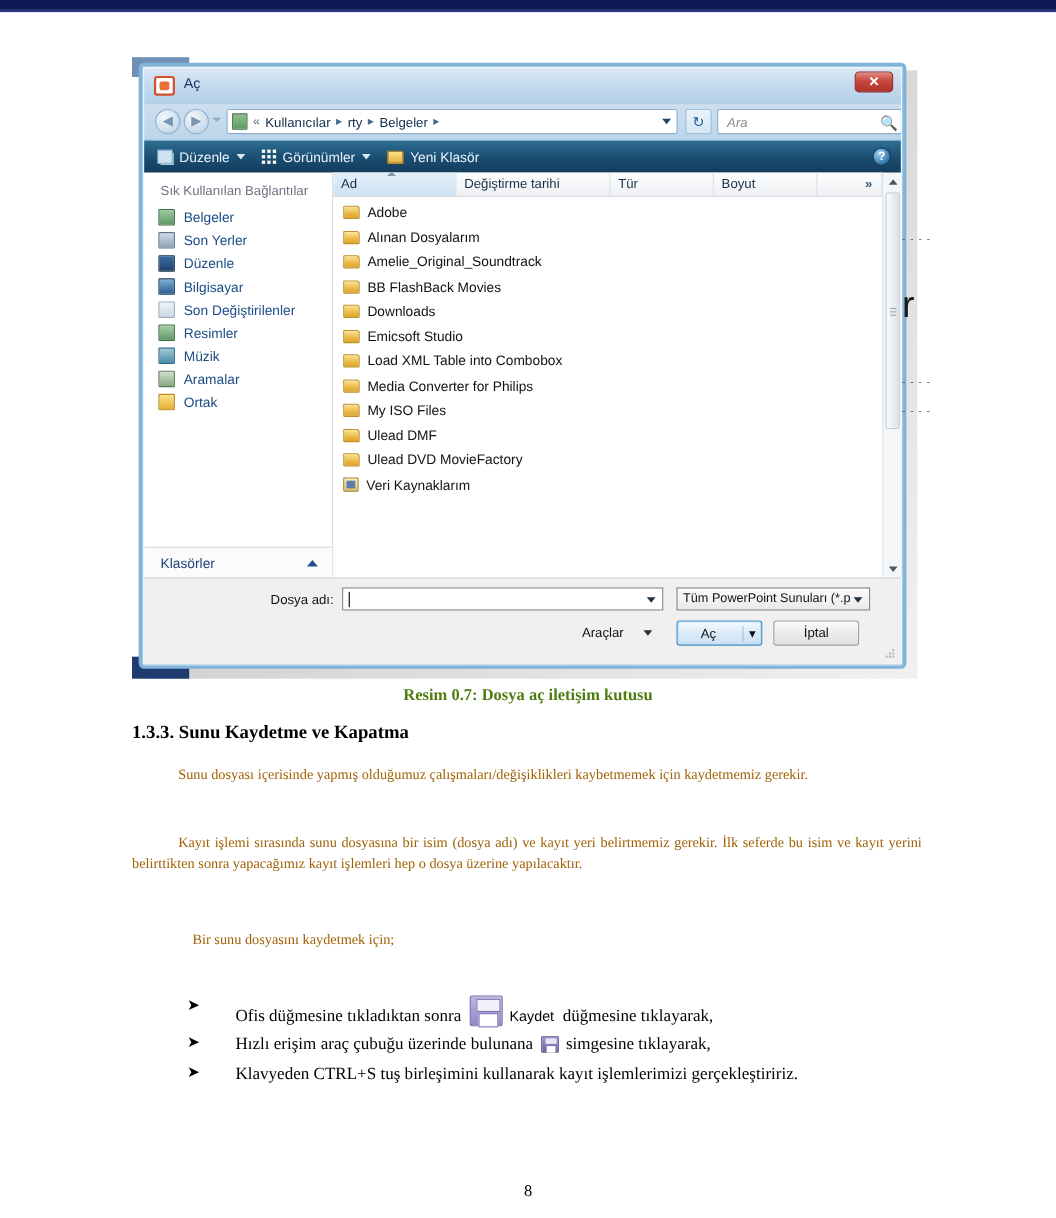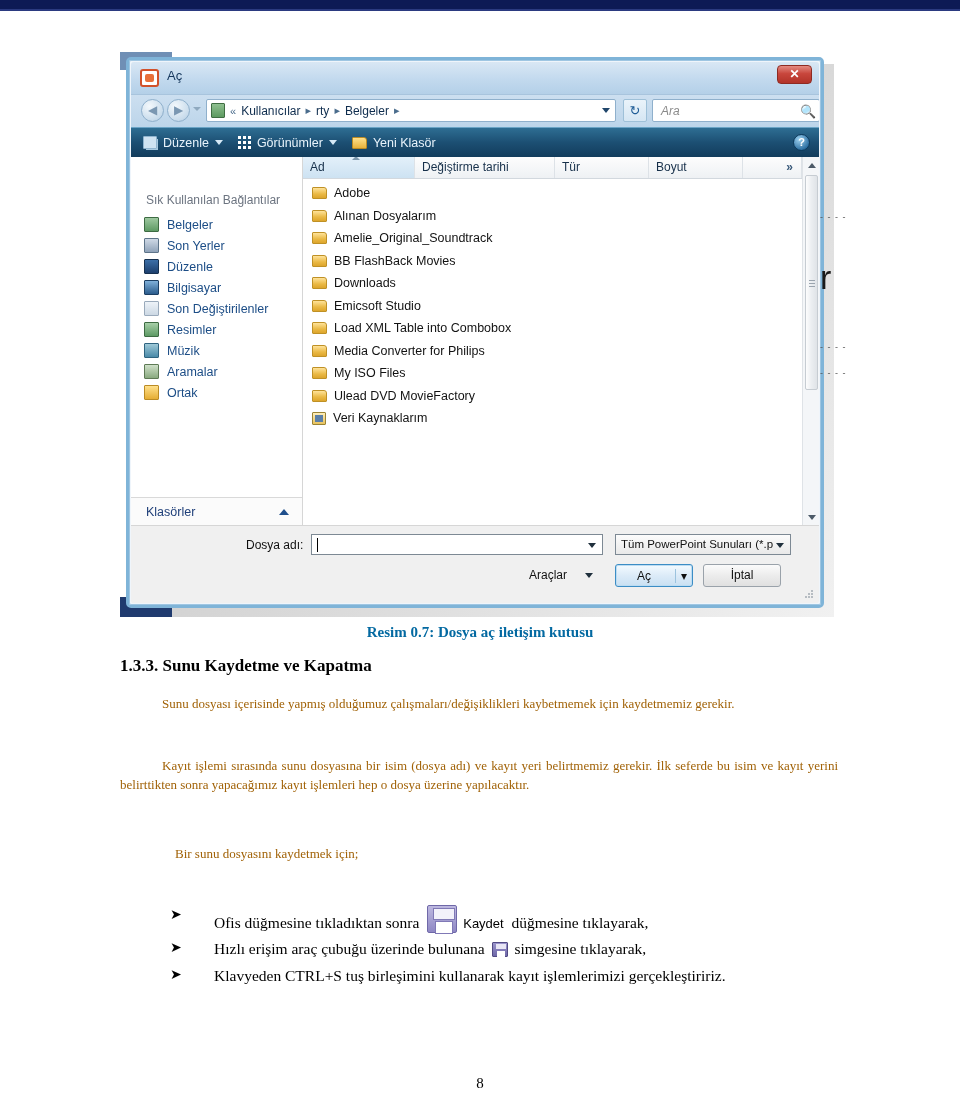--- a/index.html
+++ b/index.html
@@ -180,21 +180,20 @@
   .bodyrow { flex:1 1 auto; display:flex; min-height:0; background:#fff; }
 
   
   .sidebar {
     flex:0 0 172px; background:#fff; border-right:1px solid #d6d6d6;
     display:flex; flex-direction:column; position:relative;
   }
   .sb-head {
     font-family:"Liberation Sans", sans-serif; font-size:12px; color:#6c7480;
     padding:9px 12px 7px 15px;
-    margin-top:27px;
   }
   .sb-list { flex:1 1 auto; }
   .sb-item {
     display:flex; align-items:center; gap:8px; padding:3px 0 3px 13px;
     font-family:"Liberation Sans", sans-serif; font-size:12.5px; color:#1c4d86;
   }
   .sb-ic { width:15px; height:15px; border-radius:1px; flex:0 0 15px; }
   .sb-ic.docs { background:linear-gradient(#9ec8a0,#5e9a64); border:1px solid #3d6b42; }
   .sb-ic.recent { background:linear-gradient(#cfd9e6,#8fa2b8); border:1px solid #5e7489; }
   .sb-ic.desktop { background:linear-gradient(#3c6fa8,#1d3f6d); border:1px solid #16304f; }
@@ -347,21 +346,21 @@
   .artifact-r {
     position:absolute; left:820px; top:258px;
     font-family:"Liberation Sans", sans-serif; font-size:34px; color:#1a1a1a;
   }
   .artifact-dot { position:absolute; color:#555; font-size:9px; letter-spacing:1px;
     font-family:"Liberation Sans", sans-serif; }
 
   
   .caption {
     position:absolute; left:0; top:624px; width:960px;
-    text-align:center; font-size:15px; font-weight:bold; color:#0369a1;
+    text-align:center; font-size:15px; font-weight:bold; color:#4d7c0f;
   }
   .h3 {
     position:absolute; left:120px; top:656px;
     font-size:17px; font-weight:bold; color:#000;
   }
   .para {
     position:absolute; font-size:13px; color:#a16207; line-height:1.45;
     text-align:justify; text-justify:inter-word;
   }
   .p1 { left:120px; top:695px; width:718px; text-indent:42px; }
@@ -564,20 +563,24 @@
                 <span class="folder-ic"></span>
                 <span>Load XML Table into Combobox</span>
               </div>
               <div class="file-row">
                 <span class="folder-ic"></span>
                 <span>Media Converter for Philips</span>
               </div>
               <div class="file-row">
                 <span class="folder-ic"></span>
                 <span>My ISO Files</span>
+              </div>
+              <div class="file-row">
+                <span class="folder-ic"></span>
+                <span>Ulead DMF</span>
               </div>
               <div class="file-row">
                 <span class="folder-ic"></span>
                 <span>Ulead DVD MovieFactory</span>
               </div>
               <div class="file-row">
                 <span class="ds-ic"></span>
                 <span>Veri Kaynaklarım</span>
               </div>
             </div>

